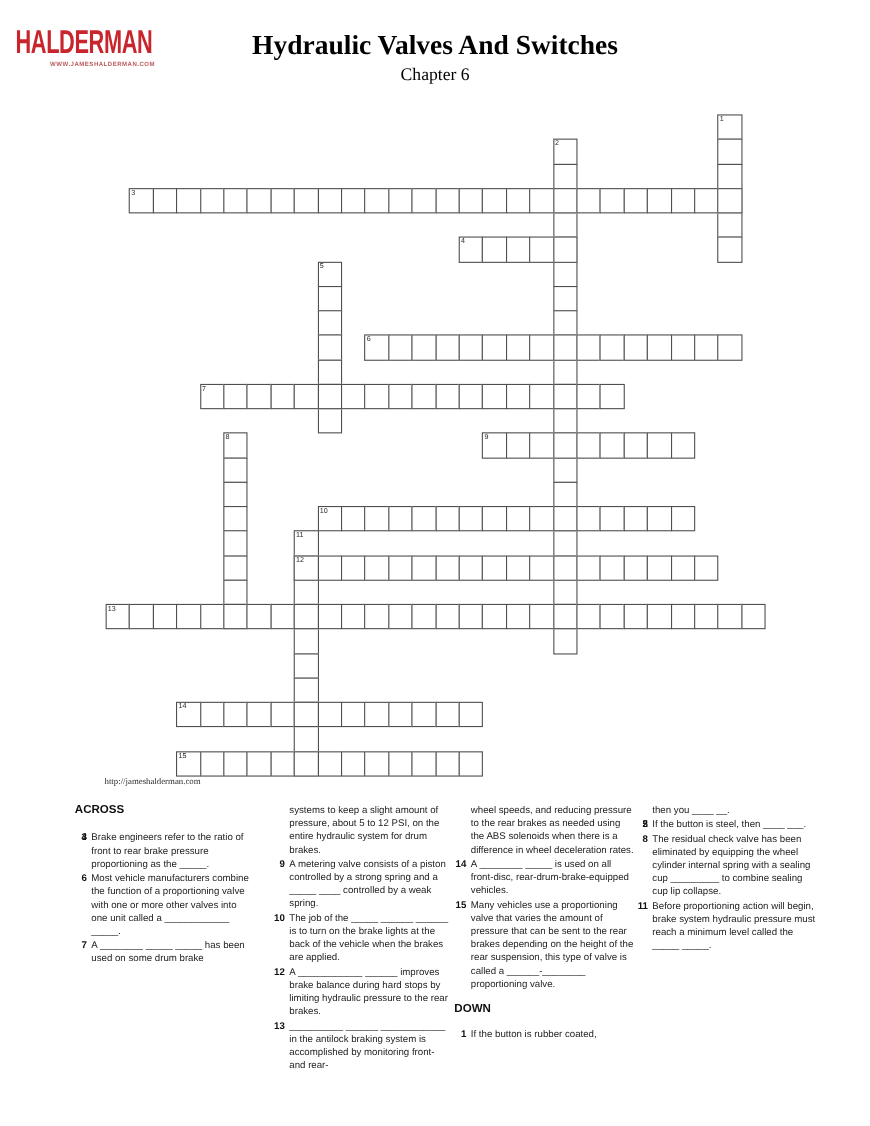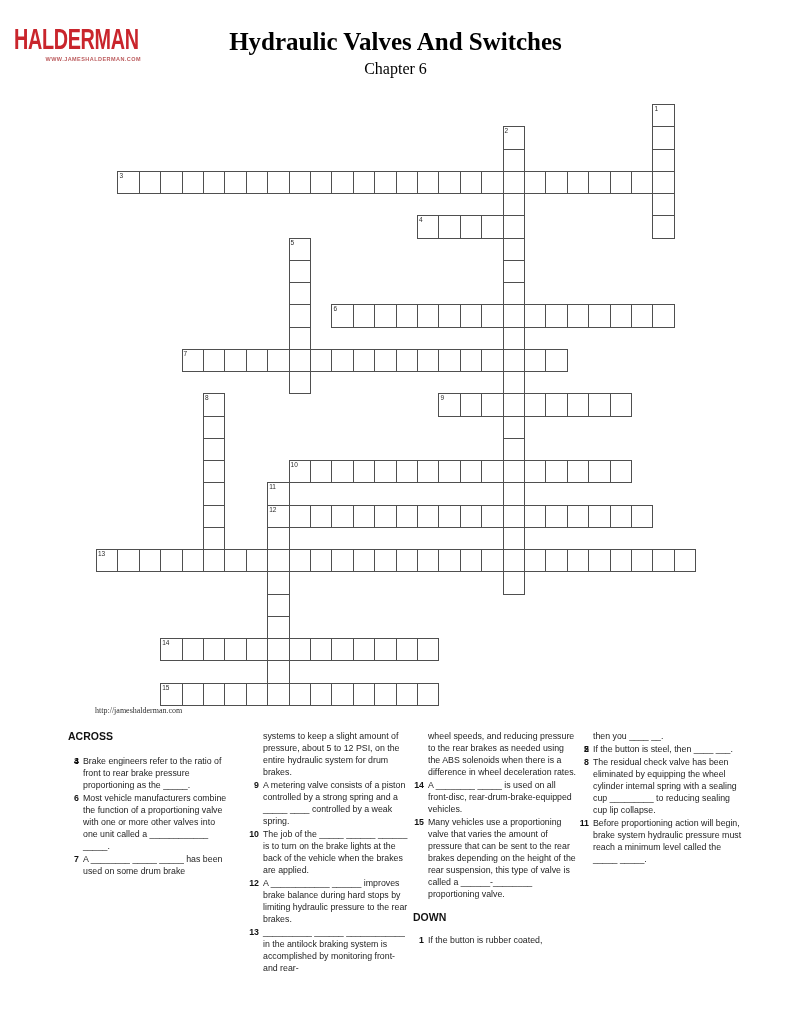--- a/index.html
+++ b/index.html
@@ -330,15 +330,15 @@
     <div class="clue"><span class="cnum"></span><span>wheel speeds, and reducing pressure to the rear brakes as needed using the ABS solenoids when there is a difference in wheel deceleration rates.</span></div>
     <div class="clue"><span class="cnum">14</span><span>A ________ _____ is used on all front-disc, rear-drum-brake-equipped vehicles.</span></div>
     <div class="clue"><span class="cnum">15</span><span>Many vehicles use a proportioning valve that varies the amount of pressure that can be sent to the rear brakes depending on the height of the rear suspension, this type of valve is called a ______-________ proportioning valve.</span></div>
     <div class="clue-header mid">DOWN</div>
     <div class="clue"><span class="cnum">1</span><span>If the button is rubber coated,</span></div>
   </div>
 <div class="clue-col" style="left:578px;">
     <div class="clue"><span class="cnum"></span><span>then you ____ __.</span></div>
     <div class="clue"><span class="cnum">2</span></div>
     <div class="clue"><span class="cnum">5</span><span>If the button is steel, then ____ ___.</span></div>
-    <div class="clue"><span class="cnum">8</span><span>The residual check valve has been eliminated by equipping the wheel cylinder internal spring with a sealing cup _________ to reducing sealing cup lip collapse.</span></div>
+    <div class="clue"><span class="cnum">8</span><span>The residual check valve has been eliminated by equipping the wheel cylinder internal spring with a sealing cup _________ to combine sealing cup lip collapse.</span></div>
     <div class="clue"><span class="cnum">11</span><span>Before proportioning action will begin, brake system hydraulic pressure must reach a minimum level called the _____ _____.</span></div>
   </div>
 
 </body></html>

